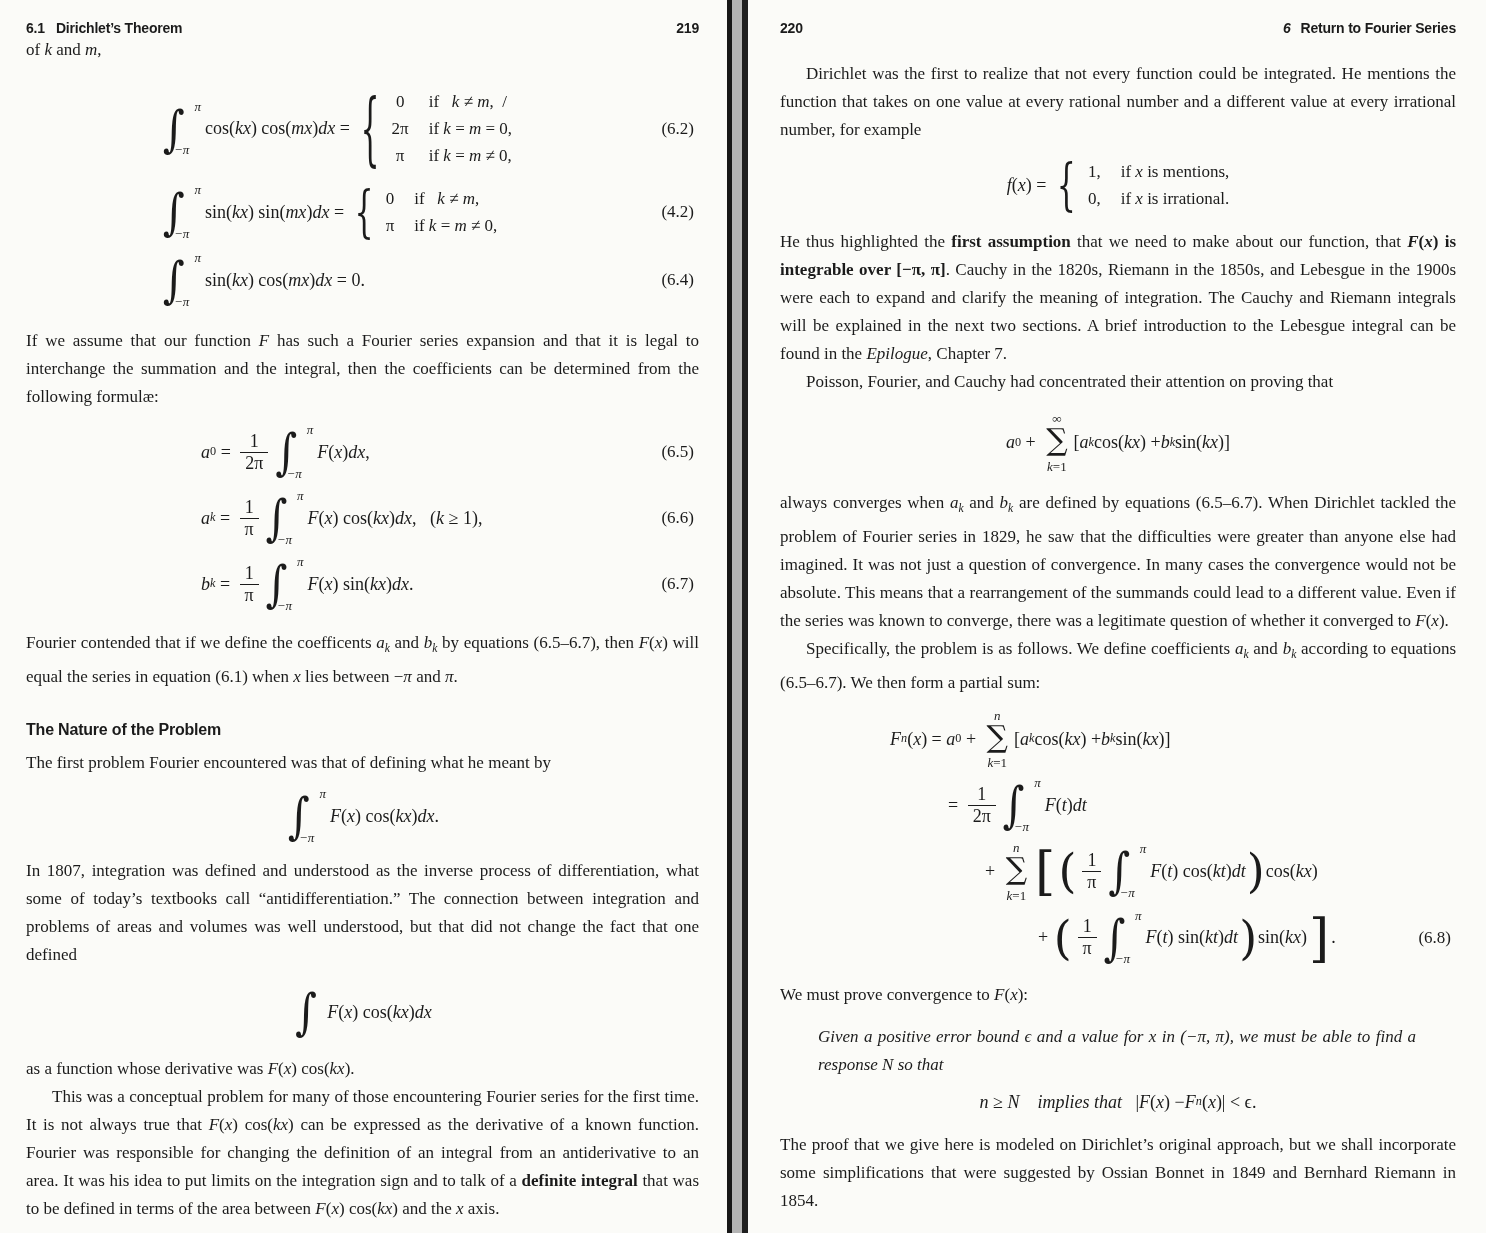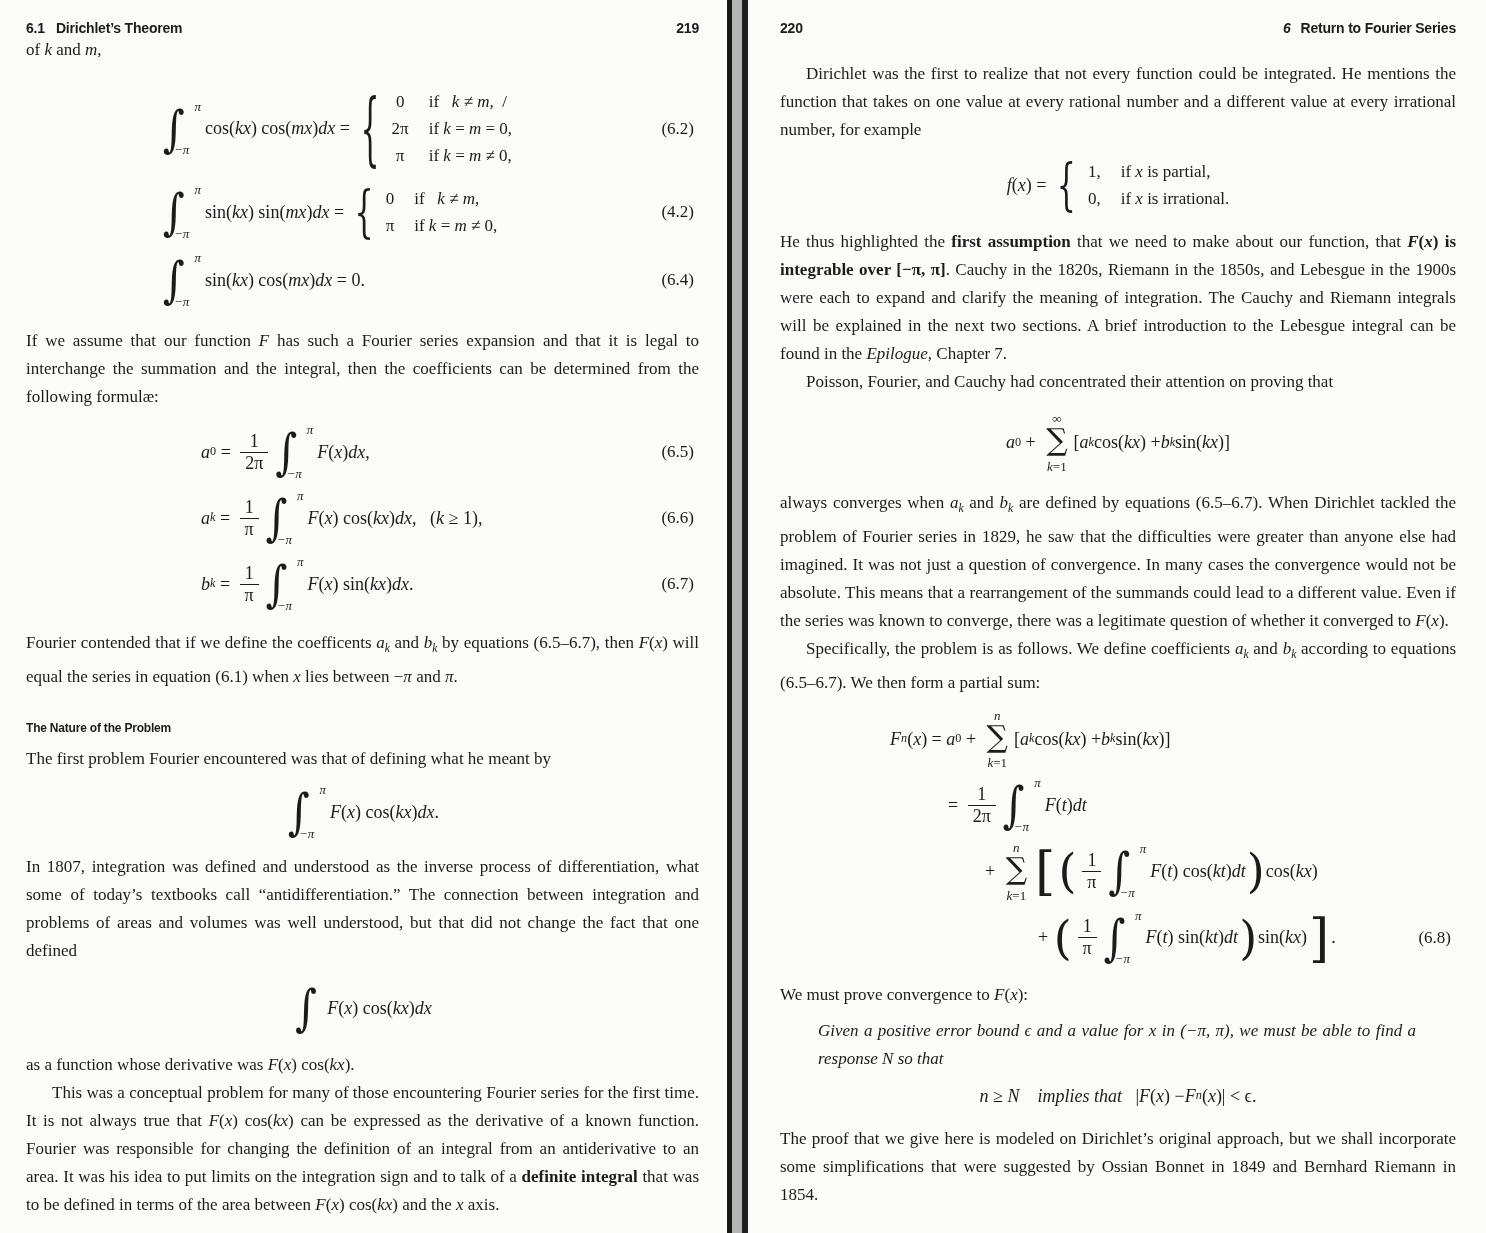--- a/index.html
+++ b/index.html
@@ -11,26 +11,26 @@
   .page{box-sizing:border-box;background:#fbfbf8;}
   .page.left{width:727px;padding:20px 28px 0 26px;}
   .page.right{flex:1;padding:20px 30px 0 32px;}
   .gutter{width:21px;height:1233px;flex:0 0 auto;
     background:linear-gradient(90deg,#181818 0px,#181818 5px,#b4b4b4 5px,#b4b4b4 15px,#1f1f1f 15px,#1f1f1f 21px);}
   
   .phead{display:flex;justify-content:space-between;align-items:baseline;
     font-family:"Liberation Sans","DejaVu Sans",sans-serif;font-weight:700;font-size:14px;letter-spacing:-0.2px;}
   .phead .chap-num{font-style:italic;margin-right:10px;}
   .section-heading{font-family:"Liberation Sans","DejaVu Sans",sans-serif;font-weight:700;
-    font-size:12px;margin:30px 0 10px 0;letter-spacing:-0.2px;}
+    font-size:16px;margin:30px 0 10px 0;letter-spacing:-0.2px;}
   
   .para{font-size:17px;line-height:28px;text-align:justify;margin:0;}
   .para.ind{text-indent:26px;}
   .lead{}
-  .quote{font-size:17px;line-height:28px;font-style:italic;margin:8px 40px 6px 38px;text-align:justify;}
+  .quote{font-size:17px;line-height:28px;font-style:italic;margin:14px 40px 6px 38px;text-align:justify;}
   
   .r-n{}
   .r-i{font-style:italic;}
   .r-b{font-weight:700;}
   .r-bi{font-weight:700;font-style:italic;}
   .r-sub,.r-subn{font-size:0.68em;vertical-align:-0.35em;}
   .r-sub{font-style:italic;}
   
   .dmath{display:flex;align-items:center;justify-content:center;position:relative;
     font-size:18px;line-height:1.25;}
@@ -323,21 +323,21 @@
         <span class="mrow">
             <span class="r-i">f</span>
             <span class="r-n">(</span>
             <span class="r-i">x</span>
             <span class="r-n">)&nbsp;=&nbsp;</span>
           </span>
         <span class="cases">
           <span class="brace b2">{</span>
           <span class="case-grid">
             <span class="cv">1,</span>
-              <span class="cc"><span class="r-n">if </span><span class="r-i">x</span><span class="r-n"> is partial,</span></span>
+              <span class="cc"><span class="r-n">if </span><span class="r-i">x</span><span class="r-n"> is mentions,</span></span>
             <span class="cv">0,</span>
               <span class="cc"><span class="r-n">if </span><span class="r-i">x</span><span class="r-n"> is irrational.</span></span>
           </span>
         </span>
       </span>
     </div>
 
     <p class="para mt16"><span class="r-n">He thus highlighted the </span><span class="r-b">first assumption</span><span class="r-n"> that we need to make about our function, that </span><span class="r-bi">F</span><span class="r-b">(</span><span class="r-bi">x</span><span class="r-b">) is integrable over [−π, π]</span><span class="r-n">. Cauchy in the 1820s, Riemann in the 1850s, and Lebesgue in the 1900s were each to expand and clarify the meaning of integration. The Cauchy and Riemann integrals will be explained in the next two sections. A brief introduction to the Lebesgue integral can be found in the </span><span class="r-i">Epilogue</span><span class="r-n">, Chapter 7.</span></p>
     <p class="para ind"><span class="r-n">Poisson, Fourier, and Cauchy had concentrated their attention on proving that</span></p>
 

